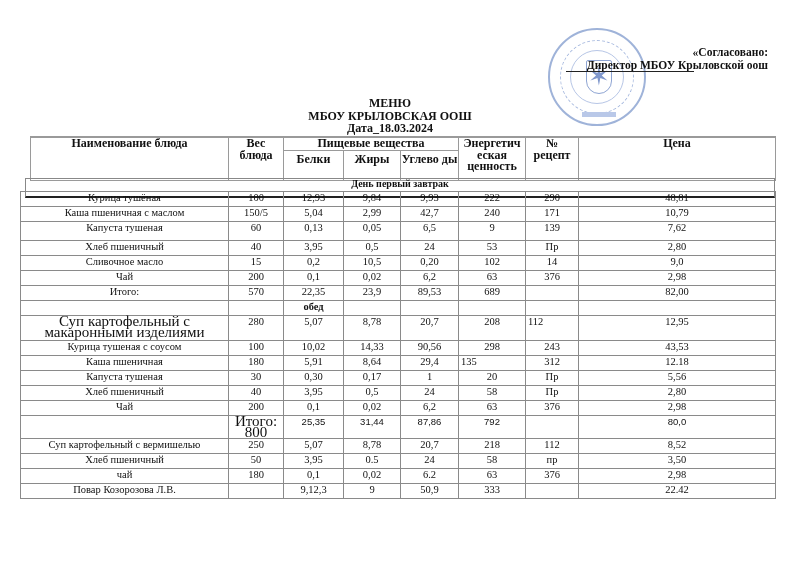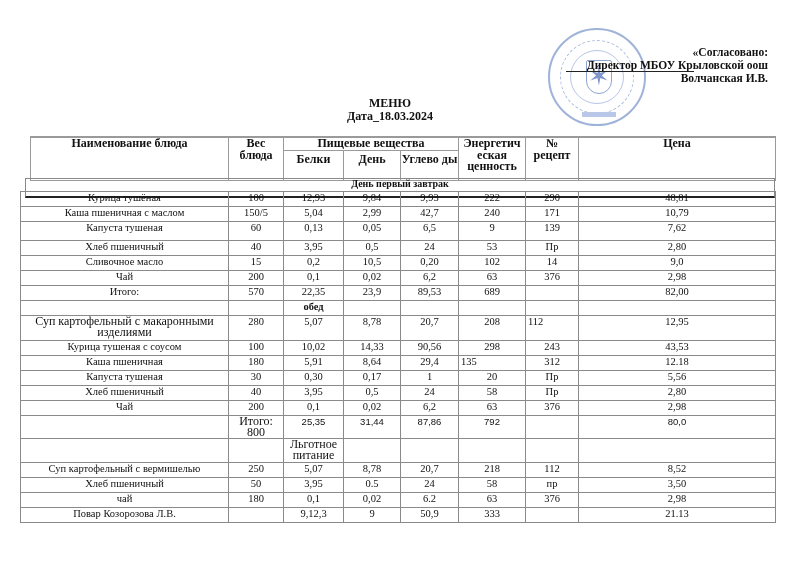--- a/index.html
+++ b/index.html
@@ -29,42 +29,42 @@
   .hdr td { border:1px solid #9a9a9a; font-weight:bold; font-size:12px; line-height:11.5px; }
   .hdr .top-row td { border-top:2px solid #9a9a9a; }
   .band { position:absolute; left:25px; top:178px; width:750px; height:20px;
           border:1px solid #888; border-bottom:2px solid #222; box-sizing:border-box;
           font-weight:bold; font-size:10px; line-height:10px; text-align:center; }
   .body-tbl { position:absolute; left:20px; top:191px; }
   .body-tbl td { border:1px solid #8a8a8a; line-height:12px; height:14px; font-size:10.5px; }
   .body-tbl td.left { text-align:left; padding-left:2px; }
   .body-tbl td.bold { font-weight:bold; }
   .body-tbl td.sans { font-family:"Liberation Sans","DejaVu Sans",sans-serif; font-size:9.5px; }
-  .body-tbl td.small { font-size:12px; line-height:11px; }
+  .body-tbl td.small { font-size:15px; line-height:11px; }
 </style>
 </head>
 <body>
 
 <div class="abs stamp">
   <div class="stamp-inner"></div>
   <div class="stamp-inner2"></div>
   <div class="stamp-emblem"></div>
   <div class="stamp-star">✶</div>
   <div class="stamp-bar"></div>
 </div>
 
 <div class="abs approve">
   <div>«Согласовано:</div>
   <div>Директор МБОУ Крыловской оош</div>
-  <div>Волчанская И.В.</div>
 </div>
 <div class="abs approve-line"></div>
 
 <div class="abs title-block">
   <div>МЕНЮ</div>
+  <div>МБОУ КРЫЛОВСКАЯ ООШ</div>
   <div>Дата_18.03.2024</div>
 </div>
 
 <table class="hdr">
   <colgroup>
     <col style="width:198px">
       <col style="width:55px">
       <col style="width:60px">
       <col style="width:57px">
     <col style="width:58px">
@@ -76,21 +76,21 @@
       <tr class="top-row" style="height:13px">
     <td rowspan="2" style="height:42px">Наименование блюда</td>
     <td rowspan="2">Вес блюда</td>
     <td colspan="3">Пищевые вещества</td>
     <td rowspan="2">Энергетич еская ценность</td>
     <td rowspan="2">№ рецепт</td>
     <td rowspan="2">Цена</td>
   </tr>
   <tr style="height:28px">
     <td style="padding-top:3px">Белки</td>
-    <td style="padding-top:3px">День</td>
+    <td style="padding-top:3px">Жиры</td>
     <td style="padding-top:3px">Углево ды</td>
   </tr>
 </tbody>
   </table>
 
 <div class="band">День первый завтрак</div>
 
 <table class="body-tbl">
   <colgroup>
     <col style="width:208px">
@@ -246,30 +246,20 @@
       <tr style="height: 16px;">
         <td></td>
         <td class="small">Итого: 800</td>
         <td class="sans">25,35</td>
         <td class="sans">31,44</td>
         <td class="sans">87,86</td>
         <td class="sans">792</td>
         <td></td>
         <td class="sans">80,0</td>
       </tr>
-      <tr style="height: 24px;">
-        <td></td>
-        <td></td>
-        <td class="small">Льготное питание</td>
-        <td></td>
-        <td></td>
-        <td></td>
-        <td></td>
-        <td></td>
-      </tr>
       <tr style="height: 14px;">
         <td>Суп картофельный с вермишелью</td>
         <td>250</td>
         <td>5,07</td>
         <td>8,78</td>
         <td>20,7</td>
         <td>218</td>
         <td>112</td>
         <td>8,52</td>
       </tr>
@@ -294,16 +284,16 @@
         <td>2,98</td>
       </tr>
       <tr style="height: 15px;">
         <td>Повар    Козорозова Л.В.</td>
         <td></td>
         <td>9,12,3</td>
         <td>9</td>
         <td>50,9</td>
         <td>333</td>
         <td></td>
-        <td>21.13</td>
+        <td>22.42</td>
       </tr>
     </tbody>
 </table>
 
 </body></html>

